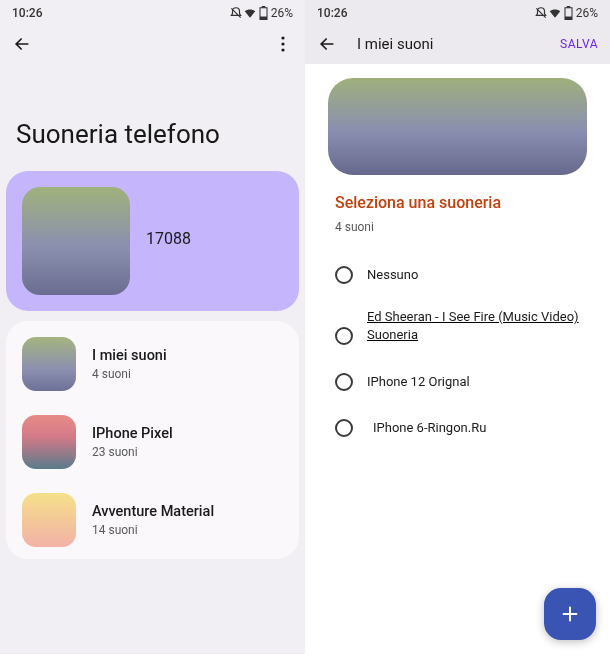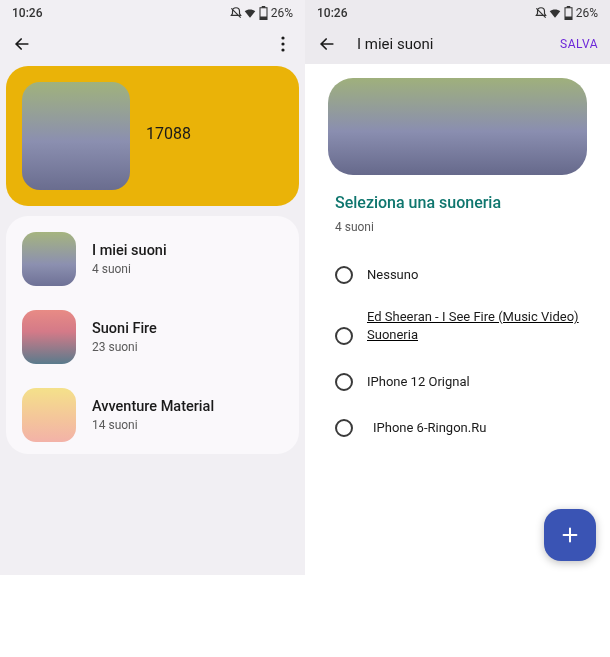--- a/index.html
+++ b/index.html
@@ -6,21 +6,21 @@
   body {
     font-family: -apple-system, BlinkMacSystemFont, 'Segoe UI', Roboto, sans-serif;
     background: #fff;
     width: 610px;
     height: 657px;
     display: flex;
     overflow: hidden;
   }
   .screen {
     width: 305px;
-    height: 575px;
+    height: 654px;
     position: relative;
     overflow: hidden;
   }
   .screen.left { background: #f1eff3; }
   .screen.right { background: #ffffff; }
 
   
   .status-bar {
     display: flex;
     justify-content: space-between;
@@ -47,21 +47,21 @@
   .app-bar .more { margin-left: auto; width: 20px; height: 20px; display: flex; align-items: center; justify-content: center; cursor: pointer; }
 
   
   .page-title {
     font-size: 26px;
     color: #181818;
     padding: 55px 16px 20px 16px;
     font-weight: 400;
   }
   .card {
-    background: #eab308;
+    background: #c4b5fd;
     border-radius: 22px;
     margin: 2px 6px 10px 6px;
     padding: 16px;
   }
   .current-row {
     display: flex;
     align-items: center;
     gap: 16px;
   }
   .thumb-large {
@@ -103,21 +103,21 @@
   
   .hero {
     margin: 14px 23px 18px 23px;
     height: 97px;
     border-radius: 25px;
     background: linear-gradient(180deg, #9fb07c 0%, #8a8eb0 55%, #66698b 100%);
   }
   .section {
     margin: 8px 30px;
   }
-  .sec-title { font-size: 16px; color: #0f766e; font-weight: 500; margin-bottom: 8px; }
+  .sec-title { font-size: 16px; color: #c2410c; font-weight: 500; margin-bottom: 8px; }
   .sec-sub { font-size: 12px; color: #5a5a5a; margin-bottom: 18px; }
   .radio-row {
     display: flex;
     align-items: center;
     gap: 14px;
     padding: 14px 0;
     cursor: pointer;
   }
   .radio-row.two-line { align-items: flex-end; padding: 10px 0 14px 0; text-decoration: underline; }
   .radio-circle {
@@ -183,20 +183,21 @@
     </div>
     <div class="more">
       <svg width="4" height="16" viewBox="0 0 4 16">
           <circle cx="2" cy="2" r="1.6" fill="#1a1a1a"></circle>
           <circle cx="2" cy="8" r="1.6" fill="#1a1a1a"></circle>
           <circle cx="2" cy="14" r="1.6" fill="#1a1a1a"></circle>
         </svg>
     </div>
   </div>
 
+  <div class="page-title">Suoneria telefono</div>
 
   <div class="card">
     <div class="current-row">
       <div class="thumb-large grad1"></div>
       <div class="current-texts">
         <div class="name">17088</div>
       </div>
     </div>
   </div>
 
@@ -204,21 +205,21 @@
     <div class="cat-row">
       <div class="thumb-small grad2"></div>
       <div class="cat-texts">
         <div class="name">I miei suoni</div>
         <div class="sub">4 suoni</div>
       </div>
     </div>
     <div class="cat-row">
       <div class="thumb-small grad3"></div>
       <div class="cat-texts">
-        <div class="name">Suoni Fire</div>
+        <div class="name">IPhone Pixel</div>
         <div class="sub">23 suoni</div>
       </div>
     </div>
     <div class="cat-row">
       <div class="thumb-small grad4"></div>
       <div class="cat-texts">
         <div class="name">Avventure Material</div>
         <div class="sub">14 suoni</div>
       </div>
     </div>

